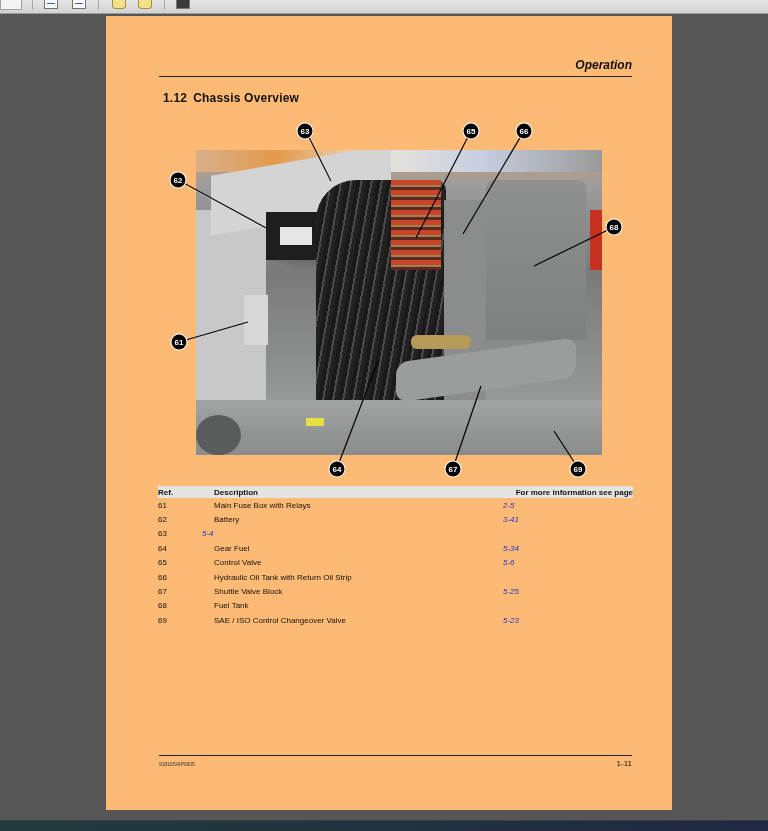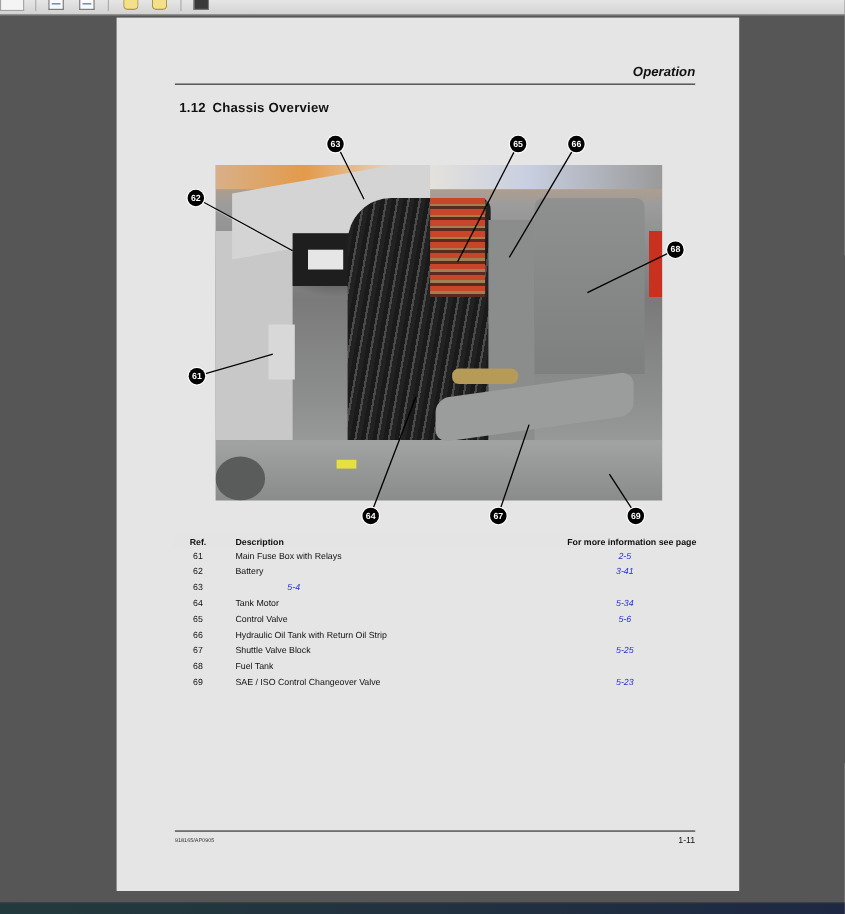--- a/index.html
+++ b/index.html
@@ -15,21 +15,21 @@
   }
   .tb-btn { position:absolute; top:0; height:10px; }
   .tb-sep { position:absolute; top:0; width:1px; height:10px; background:#a8a8a8; }
   .tb-input { left:0; width:22px; height:10px; background:#f4f4f4; border:1px solid #a0a0a0; border-top:none; box-sizing:border-box; }
   .tb-icon { width:14px; height:9px; border:1px solid #707070; border-top:none; background:#fafafa; box-sizing:border-box; }
   .tb-icon.blue::after { content:""; position:absolute; left:2px; right:2px; top:3px; height:1px; background:#3a5fc0; }
   .tb-icon.yellow { background:#f2e08a; border-color:#a89030; border-radius:0 0 4px 4px; }
   .tb-icon.dark { background:#3a3a3a; border-color:#777; }
   .page {
     position:absolute; left:106px; top:16px; width:566px; height:794px;
-    background:#e5e5e5;
+    background:#fdba74;
   }
   .hdr-section {
     position:absolute; right:40px; top:42px;
     font-size:12px; font-weight:bold; font-style:italic; color:#111;
   }
   .hdr-rule { position:absolute; left:53px; right:40px; top:60px; height:1px; background:#222; }
   .title {
     position:absolute; left:57px; top:75px;
     font-size:12px; font-weight:bold; color:#111; letter-spacing:0.2px;
   }
@@ -52,23 +52,23 @@
   svg.leaders { position:absolute; left:0; top:0; width:566px; height:794px; pointer-events:none; }
   .table {
     position:absolute; left:52px; top:470px; width:475px;
     font-size:8px; color:#111;
   }
   .thead {
     display:flex; height:12px; align-items:center;
     background:#e4e4e4; font-weight:bold;
   }
   .row { display:flex; height:14.4px; align-items:center; }
-  .c-ref { width:44px; text-align:center; }
+  .c-ref { width:44px; text-align:left; }
   .c-desc { flex:1; padding-left:12px; }
-  .c-page { width:130px; text-align:center; }
+  .c-page { width:130px; text-align:left; }
   .thead .c-page { text-align:right; padding-right:0; }
   .link { color:#2233cc; font-style:italic; }
   .ftr-rule { position:absolute; left:53px; right:40px; top:739px; height:1px; background:#222; }
   .ftr-code { position:absolute; left:53px; top:745px; font-size:5px; color:#333; }
   .ftr-page { position:absolute; right:40px; top:743px; font-size:8px; font-weight:normal; color:#111; }
   .taskbar {
     position:absolute; left:0; top:820px; width:768px; height:11px;
     background:linear-gradient(90deg,#223a3d 0%,#22323f 50%,#1e2843 100%);
     border-top:1px solid #3a3f44;
   }
@@ -168,21 +168,21 @@
       <div class="c-ref">62</div>
       <div class="c-desc">Battery</div>
       <div class="c-page link">3-41</div>
     </div>
     <div class="row">
       <div class="c-ref">63</div>
       <div class="c-page link">5-4</div>
     </div>
     <div class="row">
       <div class="c-ref">64</div>
-      <div class="c-desc">Tank Motor</div>
+      <div class="c-desc">Gear Fuel</div>
       <div class="c-page link">5-34</div>
     </div>
     <div class="row">
       <div class="c-ref">65</div>
       <div class="c-desc">Control Valve</div>
       <div class="c-page link">5-6</div>
     </div>
     <div class="row">
       <div class="c-ref">66</div>
       <div class="c-desc">Hydraulic Oil Tank with Return Oil Strip</div>

